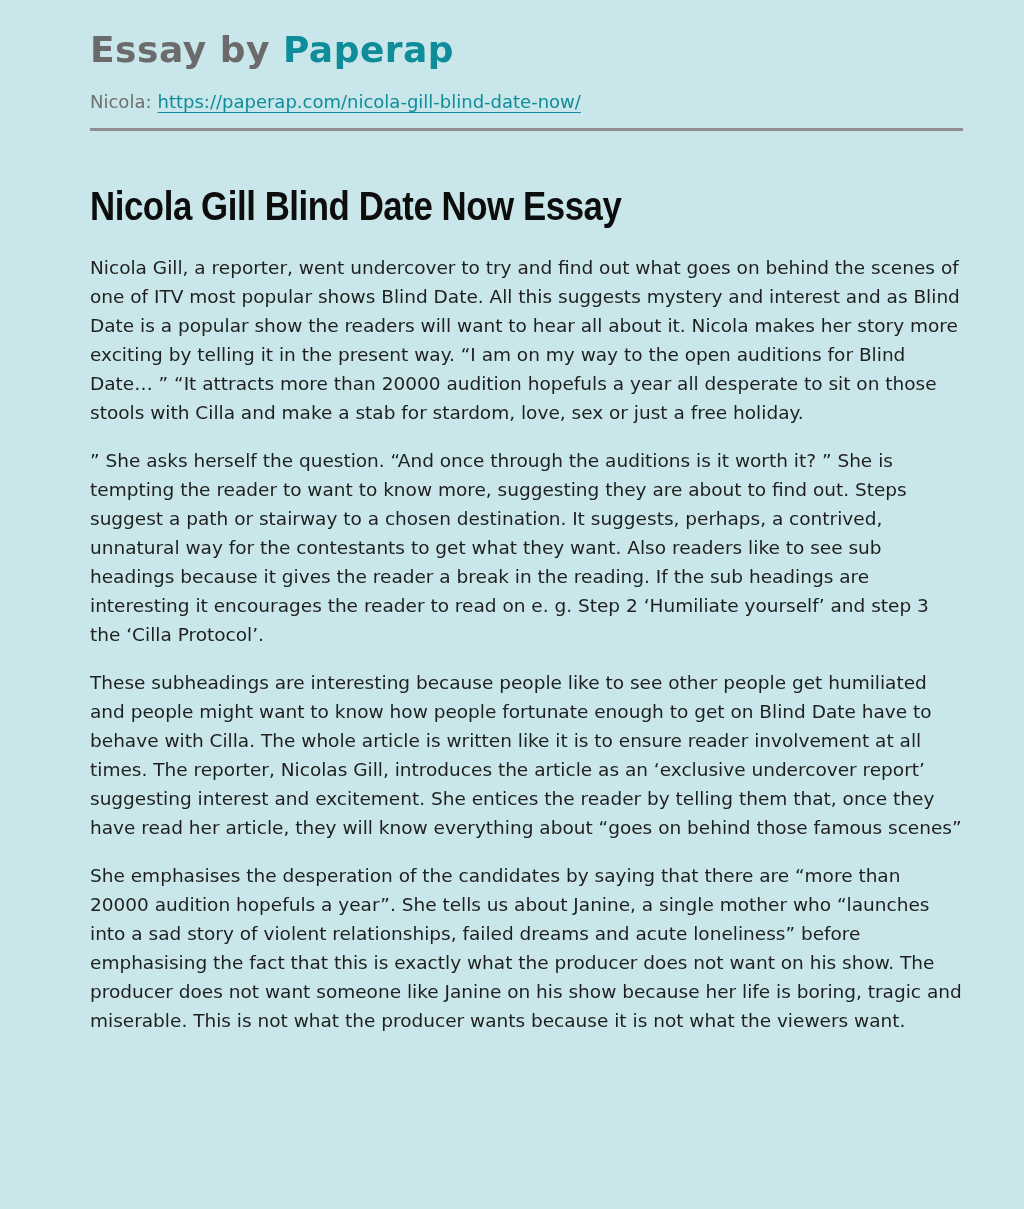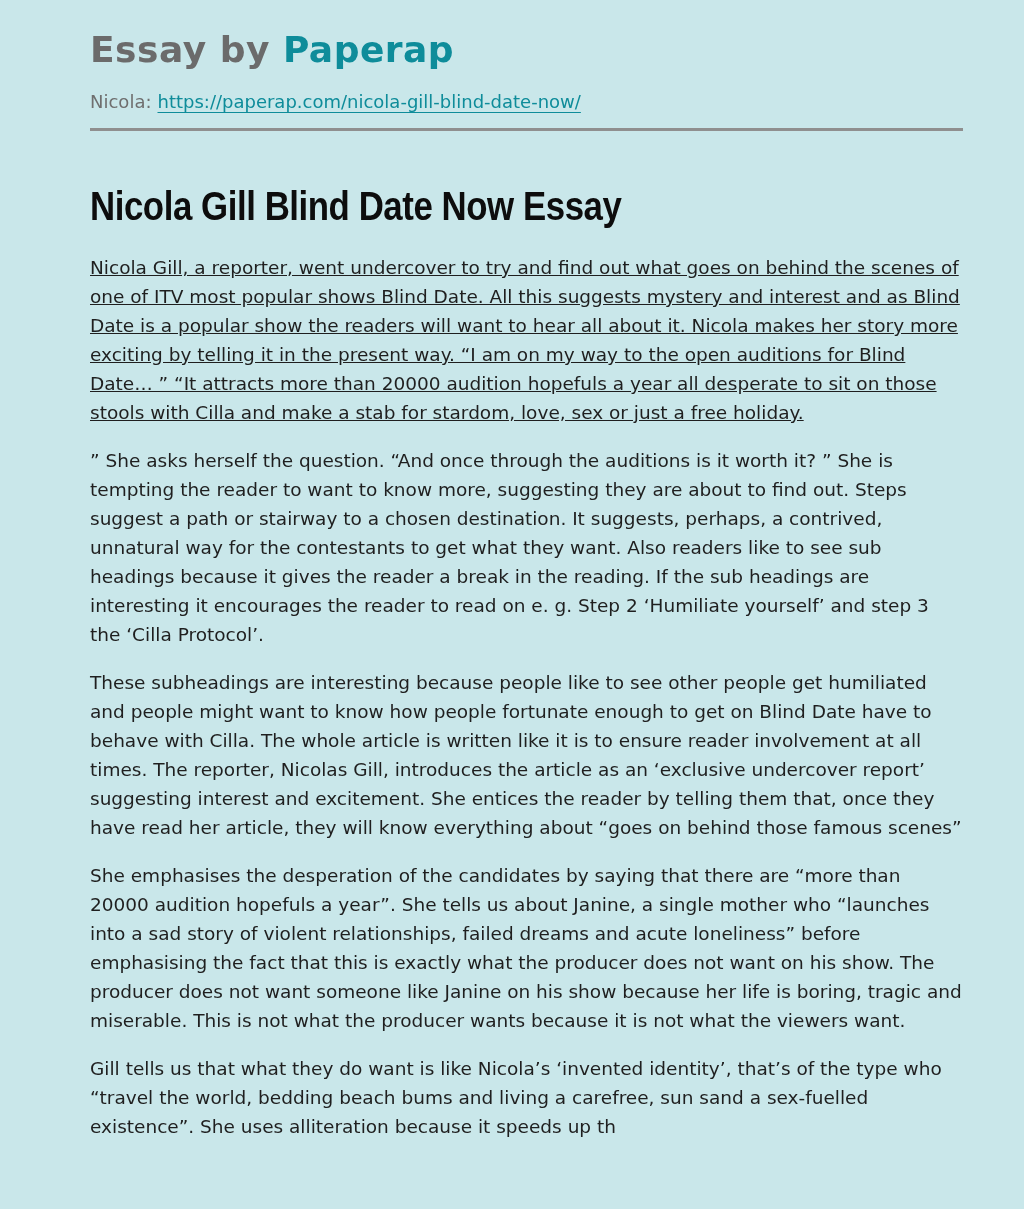--- a/index.html
+++ b/index.html
@@ -55,21 +55,20 @@
     white-space: nowrap;
   }
   .essay-body p {
     margin: 19px 0 0 0;
     font: 18.5px/29px "DejaVu Sans", sans-serif;
     color: #1f1f1f;
     text-align: left;
   }
   .essay-body p:first-child {
     margin-top: 24px;
-    text-decoration: underline;
   }
 </style>
 </head>
 <body>
 
 <div class="page">
 
   <h1 class="site-title"><span>Essay by</span> <span class="brand">Paperap</span></h1>
 
   <div class="source-row">
@@ -78,16 +77,15 @@
 
   <hr class="divider">
 
   <h2 class="essay-title">Nicola Gill Blind Date Now Essay</h2>
 
   <div class="essay-body">
     <p>Nicola Gill, a reporter, went undercover to try and find out what goes on behind the scenes of one of ITV most popular shows Blind Date. All this suggests mystery and interest and as Blind Date is a popular show the readers will want to hear all about it. Nicola makes her story more exciting by telling it in the present way. “I am on my way to the open auditions for Blind Date… ” “It attracts more than 20000 audition hopefuls a year all desperate to sit on those stools with Cilla and make a stab for stardom, love, sex or just a free holiday.</p>
     <p>” She asks herself the question. “And once through the auditions is it worth it? ” She is tempting the reader to want to know more, suggesting they are about to find out. Steps suggest a path or stairway to a chosen destination. It suggests, perhaps, a contrived, unnatural way for the contestants to get what they want. Also readers like to see sub headings because it gives the reader a break in the reading. If the sub headings are interesting it encourages the reader to read on e. g. Step 2 ‘Humiliate yourself’ and step 3 the ‘Cilla Protocol’.</p>
     <p>These subheadings are interesting because people like to see other people get humiliated and people might want to know how people fortunate enough to get on Blind Date have to behave with Cilla. The whole article is written like it is to ensure reader involvement at all times. The reporter, Nicolas Gill, introduces the article as an ‘exclusive undercover report’ suggesting interest and excitement. She entices the reader by telling them that, once they have read her article, they will know everything about “goes on behind those famous scenes”</p>
     <p>She emphasises the desperation of the candidates by saying that there are “more than 20000 audition hopefuls a year”. She tells us about Janine, a single mother who “launches into a sad story of violent relationships, failed dreams and acute loneliness” before emphasising the fact that this is exactly what the producer does not want on his show. The producer does not want someone like Janine on his show because her life is boring, tragic and miserable. This is not what the producer wants because it is not what the viewers want.</p>
-    <p>Gill tells us that what they do want is like Nicola’s ‘invented identity’, that’s of the type who “travel the world, bedding beach bums and living a carefree, sun sand a sex-fuelled existence”. She uses alliteration because it speeds up th</p>
   </div>
 
 </div>
 
 </body></html>

